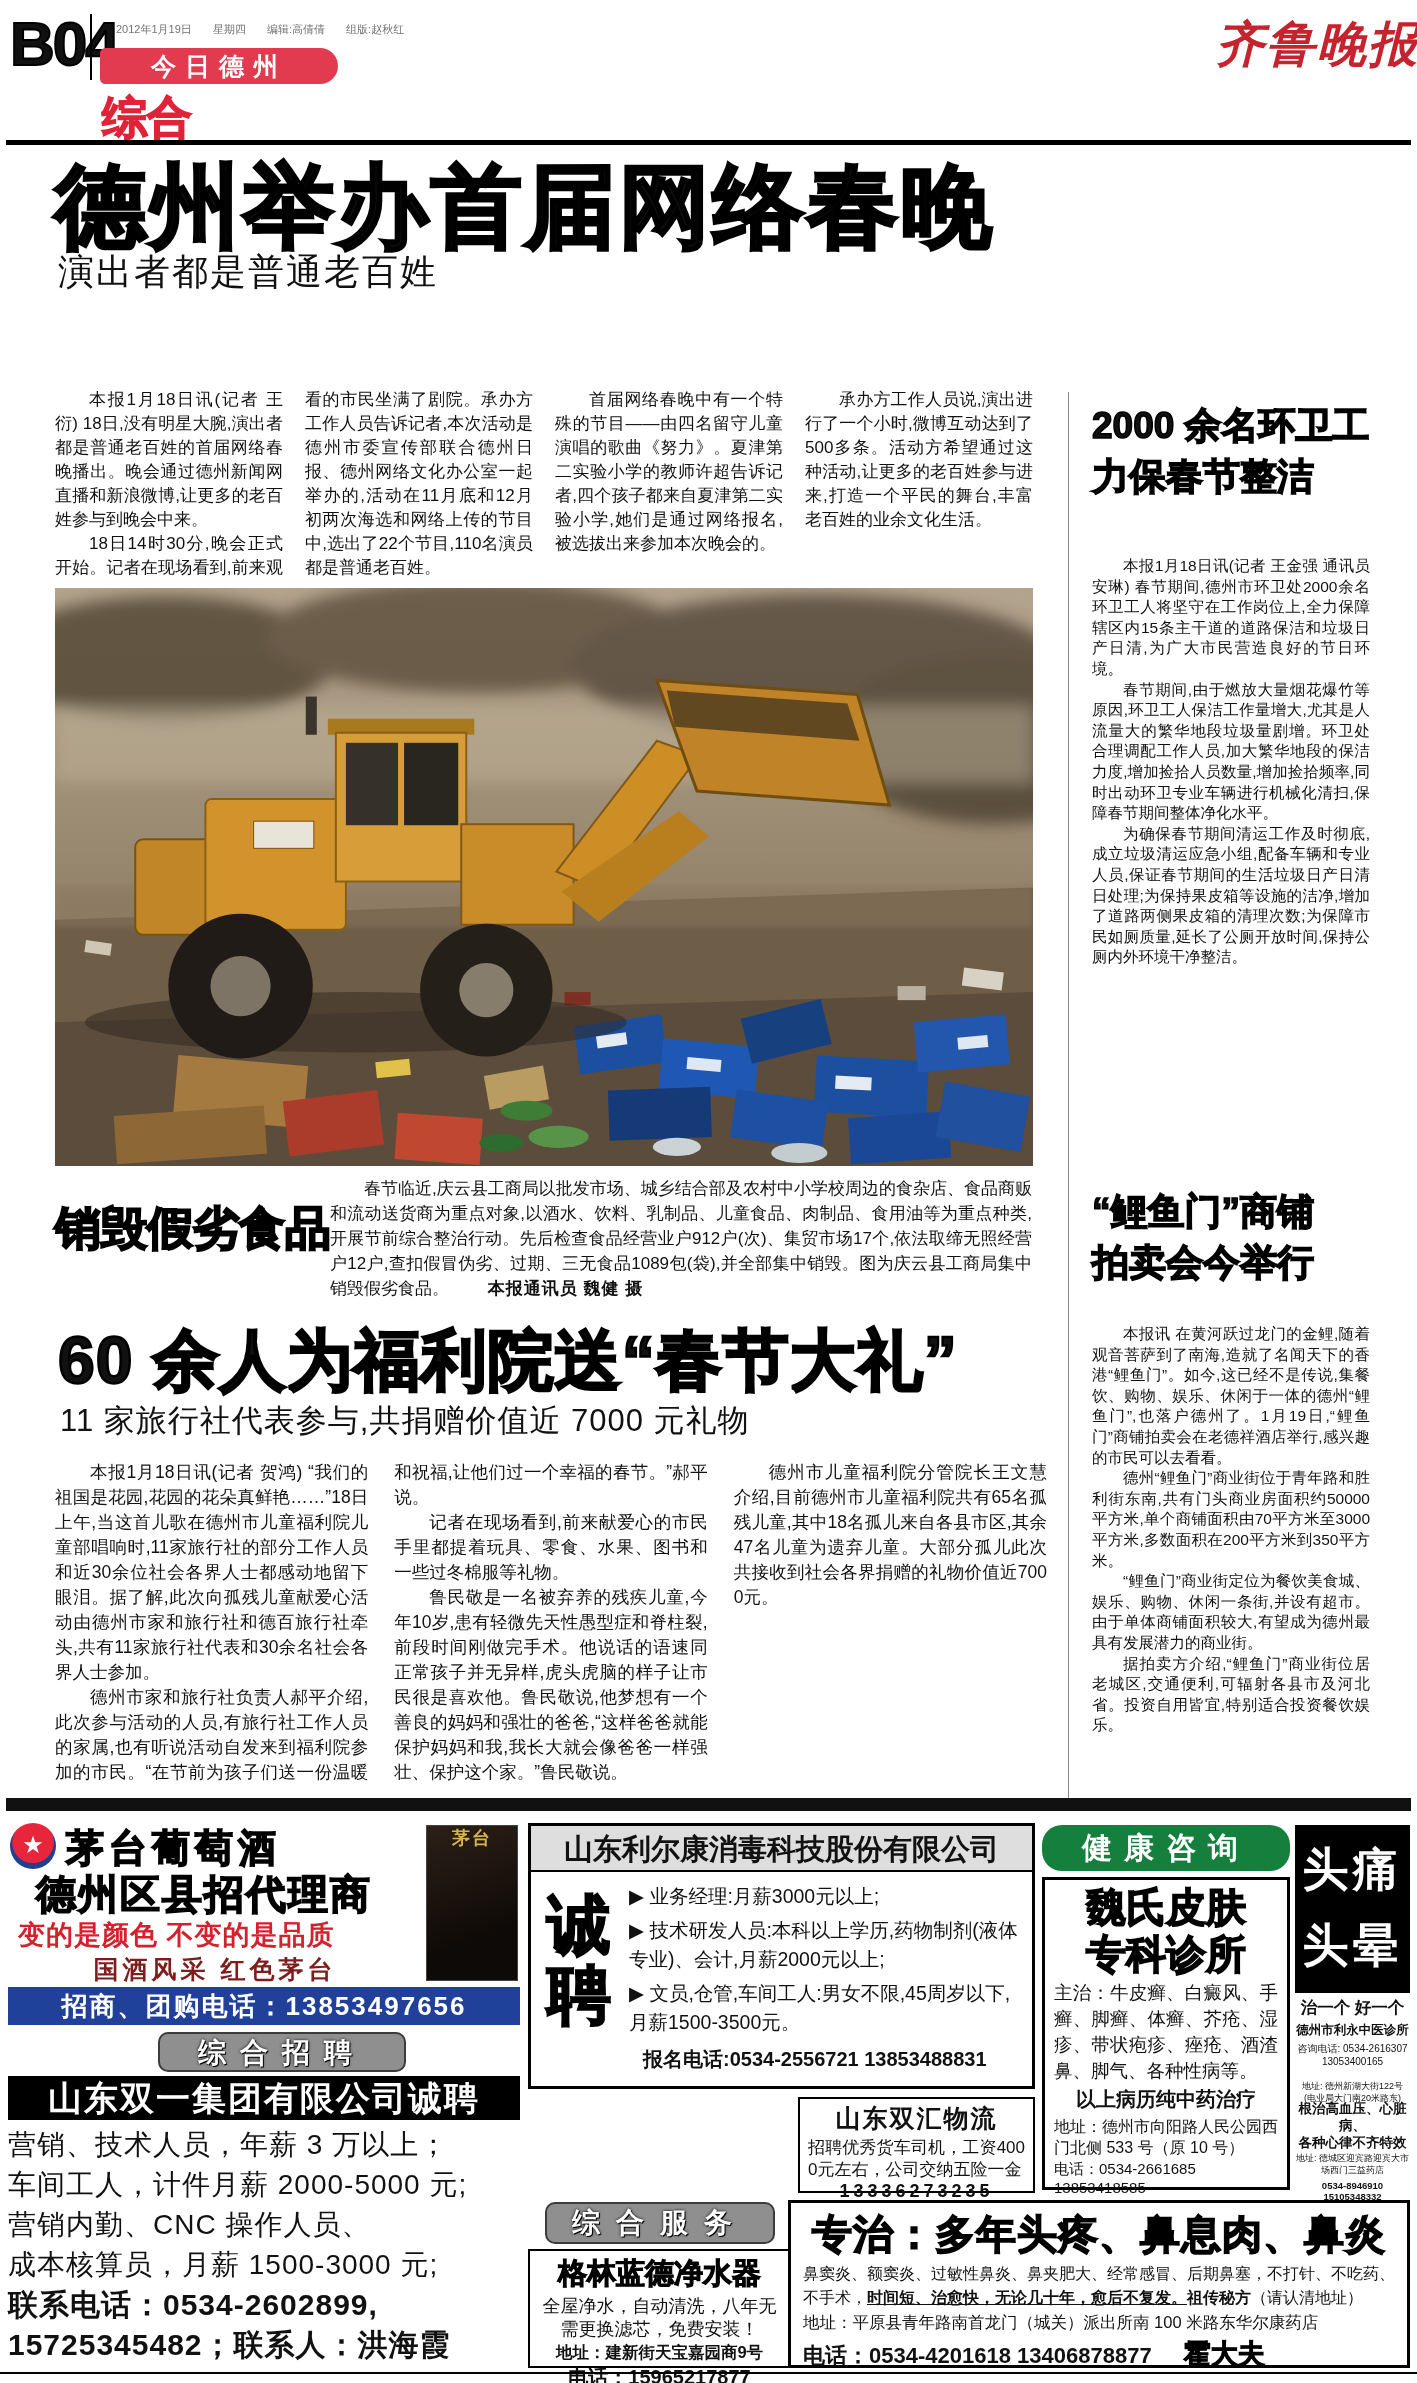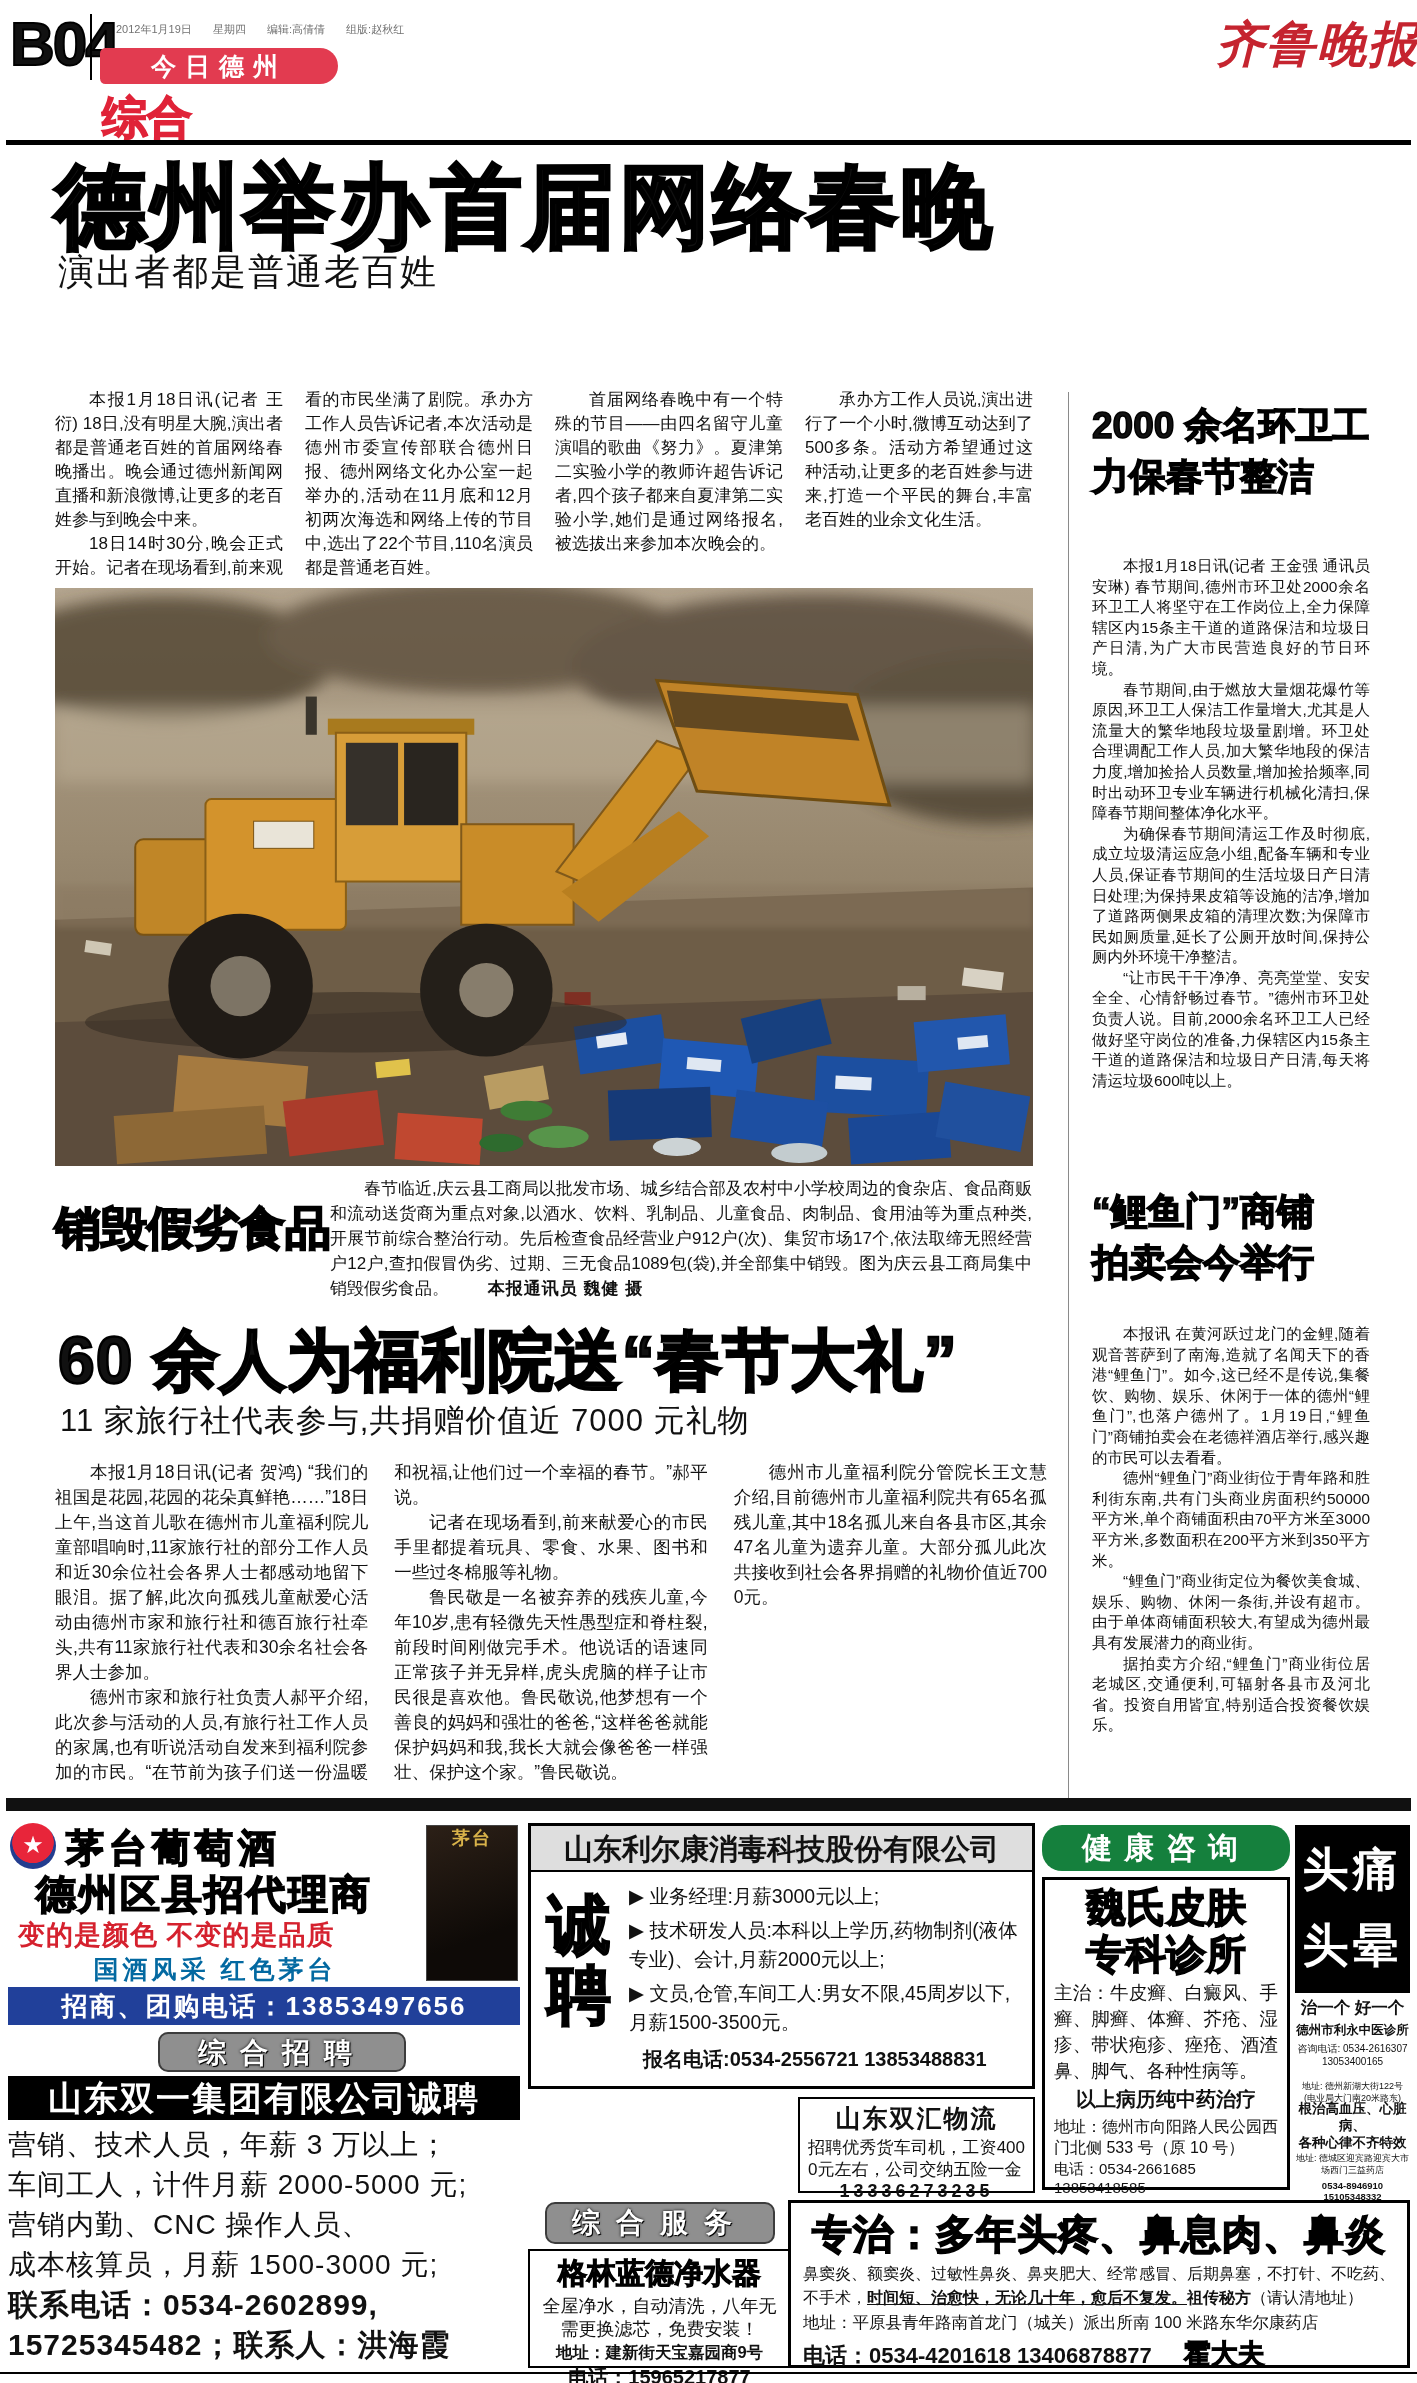--- a/index.html
+++ b/index.html
@@ -64,21 +64,21 @@
 
 .ad-maotai{left:8px;top:1823px;width:512px;height:202px}
 .moutai-logo{left:2px;top:0;width:46px;height:46px;border-radius:50%;
   background:radial-gradient(circle at 50% 42%,#e8253a 58%,#233d8f 60%);color:#fff;
   font-size:24px;text-align:center;line-height:44px}
 .maotai-t1{left:58px;top:0;font-size:38px;font-weight:900;-webkit-text-stroke:1.5px #000;letter-spacing:5px}
 .maotai-t2{left:28px;top:44px;font-size:40px;font-weight:900;-webkit-text-stroke:1.5px #000;letter-spacing:2px}
 .bottle{left:418px;top:2px;width:92px;height:156px;background:linear-gradient(160deg,#2c2017,#0e0a07 70%);
   border:1px solid #444;color:#d8b24a;font-size:18px;font-weight:700;text-align:center;letter-spacing:2px}
 .maotai-s1{left:10px;top:94px;font-size:27px;font-weight:900;color:#d5212e;letter-spacing:1px}
-.maotai-s2{left:0;top:130px;width:414px;text-align:center;font-size:25px;font-weight:900;color:#0369a1;letter-spacing:4px}
+.maotai-s2{left:0;top:130px;width:414px;text-align:center;font-size:25px;font-weight:900;color:#7f1d1d;letter-spacing:4px}
 .maotai-phone{left:0;top:164px;width:512px;height:38px;background:#21409a;color:#fff;font-weight:900;
   font-size:26px;text-align:center;line-height:38px;letter-spacing:2px}
 
 .recruit-badge{left:158px;top:2032px;width:248px;height:40px;font-size:28px;line-height:37px;letter-spacing:14px}
 .ad-shuangyi{left:8px;top:2076px;width:512px}
 .shuangyi-header{height:44px;background:#000;color:#fff;font-size:34px;font-weight:900;
   text-align:center;line-height:44px;letter-spacing:2px}
 .shuangyi-lines{padding-top:5px}
 .shuangyi-lines p{font-size:28px;line-height:40px;letter-spacing:1px}
 .shuangyi-lines p:nth-child(n+5){font-weight:900;font-size:30px}
@@ -265,21 +265,20 @@
 
   <div class="abs sidebar-divider"></div>
   <div class="abs side-head side-head-1">
     <div>2000 余名环卫工</div>
     <div>力保春节整洁</div>
   </div>
   <div class="abs side-body side-body-1 just clip">
       <p>本报1月18日讯(记者 王金强 通讯员 安琳) 春节期间,德州市环卫处2000余名环卫工人将坚守在工作岗位上,全力保障辖区内15条主干道的道路保洁和垃圾日产日清,为广大市民营造良好的节日环境。</p>
       <p>春节期间,由于燃放大量烟花爆竹等原因,环卫工人保洁工作量增大,尤其是人流量大的繁华地段垃圾量剧增。环卫处合理调配工作人员,加大繁华地段的保洁力度,增加捡拾人员数量,增加捡拾频率,同时出动环卫专业车辆进行机械化清扫,保障春节期间整体净化水平。</p>
       <p>为确保春节期间清运工作及时彻底,成立垃圾清运应急小组,配备车辆和专业人员,保证春节期间的生活垃圾日产日清日处理;为保持果皮箱等设施的洁净,增加了道路两侧果皮箱的清理次数;为保障市民如厕质量,延长了公厕开放时间,保持公厕内外环境干净整洁。</p>
-      <p>“让市民干干净净、亮亮堂堂、安安全全、心情舒畅过春节。”德州市环卫处负责人说。目前,2000余名环卫工人已经做好坚守岗位的准备,力保辖区内15条主干道的道路保洁和垃圾日产日清,每天将清运垃圾600吨以上。</p>
     </div>
   <div class="abs side-head side-head-2">
     <div>“鲤鱼门”商铺</div>
     <div>拍卖会今举行</div>
   </div>
   <div class="abs side-body side-body-2 just clip">
       <p>本报讯 在黄河跃过龙门的金鲤,随着观音菩萨到了南海,造就了名闻天下的香港“鲤鱼门”。如今,这已经不是传说,集餐饮、购物、娱乐、休闲于一体的德州“鲤鱼门”,也落户德州了。1月19日,“鲤鱼门”商铺拍卖会在老德祥酒店举行,感兴趣的市民可以去看看。</p>
       <p>德州“鲤鱼门”商业街位于青年路和胜利街东南,共有门头商业房面积约50000平方米,单个商铺面积由70平方米至3000平方米,多数面积在200平方米到350平方米。</p>
       <p>“鲤鱼门”商业街定位为餐饮美食城、娱乐、购物、休闲一条街,并设有超市。由于单体商铺面积较大,有望成为德州最具有发展潜力的商业街。</p>
       <p>据拍卖方介绍,“鲤鱼门”商业街位居老城区,交通便利,可辐射各县市及河北省。投资自用皆宜,特别适合投资餐饮娱乐。</p>

